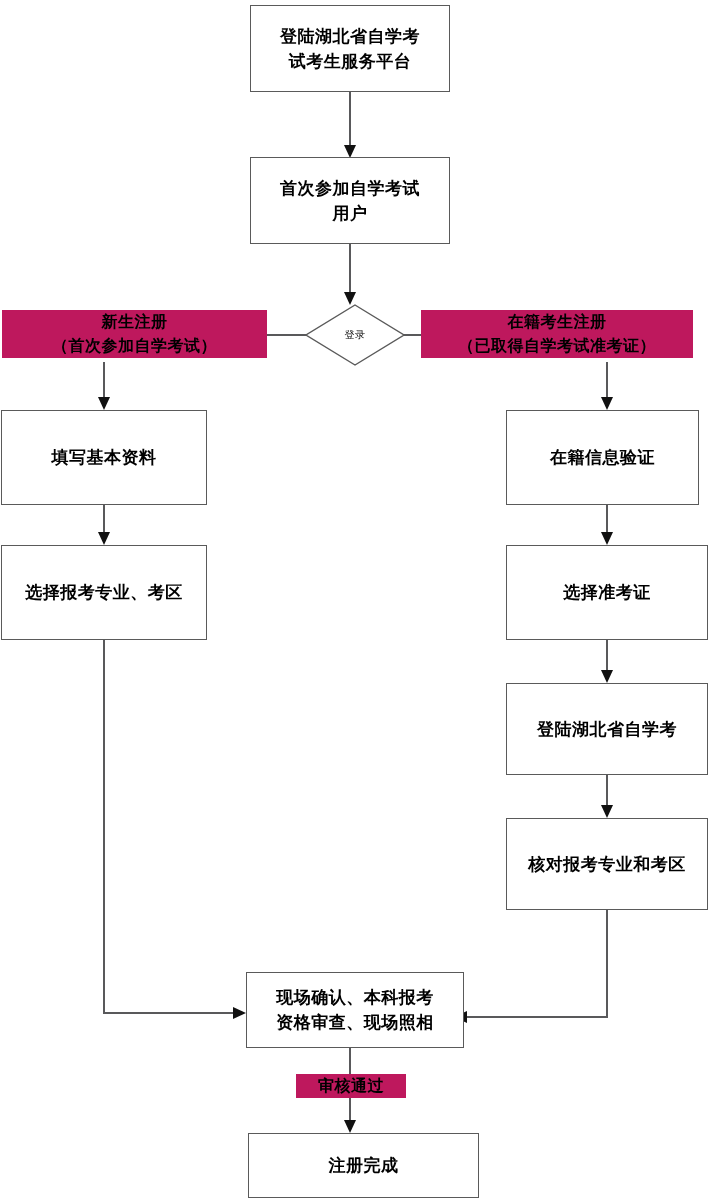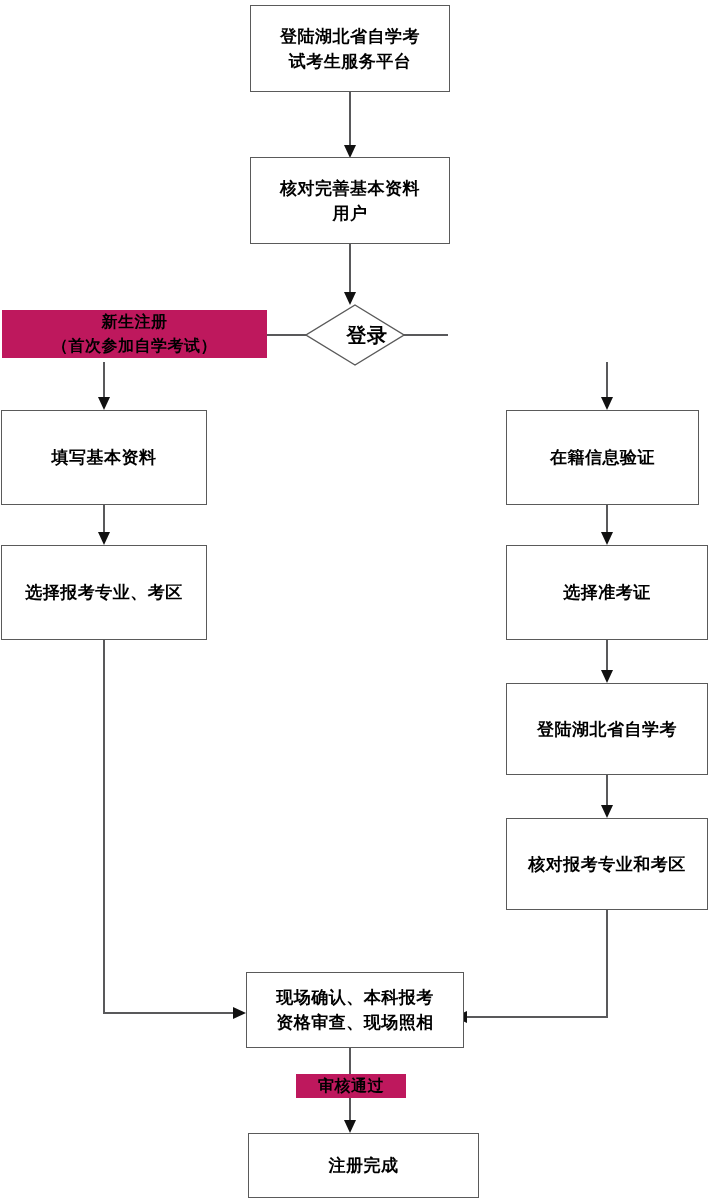--- a/index.html
+++ b/index.html
@@ -41,29 +41,29 @@
   }
   .diamond-wrap {
     position: absolute;
     z-index: 3;
   }
   .diamond-wrap svg {
     display: block;
   }
   .diamond-label {
     position: absolute;
-    left: 12px;
+    left: 0;
     top: 0;
     width: 100%;
     height: 100%;
     display: flex;
     align-items: center;
     justify-content: center;
-    font-size: 20px;
-    font-weight: bold;
+    font-size: 10px;
+    font-weight: normal;
     color: #000;
     letter-spacing: 0.5px;
   }
   .edge-label {
     position: absolute;
     font-size: 16px;
     font-weight: bold;
     color: #000;
     line-height: 1.5;
     text-align: center;
@@ -132,34 +132,36 @@
     <line x1="350" y1="1048" x2="350" y2="1123"></line>
     <polygon points="350,1133 344,1120 356,1120"></polygon>
   </svg>
 
   <div class="node" style="left:250px; top:5px; width:200px; height:87px;">
     <span class="txt">登陆湖北省自学考
 试考生服务平台</span>
   </div>
 
   <div class="node" style="left:250px; top:157px; width:200px; height:87px;">
-    <span class="txt">核对完善基本资料
+    <span class="txt">首次参加自学考试
 用户</span>
   </div>
 
   <div class="diamond-wrap" style="left:305px; top:304px; width:100px; height:62px;">
     <svg width="100" height="62" viewBox="0 0 100 62" xmlns="http://www.w3.org/2000/svg">
       <polygon points="50,1 99,31 50,61 1,31" fill="#ffffff" stroke="#5a5a5a" stroke-width="1.4"></polygon>
     </svg>
     <div class="diamond-label">登录</div>
   </div>
 
   <div class="edge-label" style="left:2px; top:310px; width:265px;">新生注册
 （首次参加自学考试）</div>
 
+  <div class="edge-label" style="left:421px; top:310px; width:272px;">在籍考生注册
+（已取得自学考试准考证）</div>
 
   <div class="node" style="left:1px; top:410px; width:206px; height:95px;">
     <span class="txt">填写基本资料</span>
   </div>
 
   <div class="node" style="left:1px; top:545px; width:206px; height:95px;">
     <span class="txt">选择报考专业、考区</span>
   </div>
 
   <div class="node" style="left:506px; top:410px; width:193px; height:95px;">

